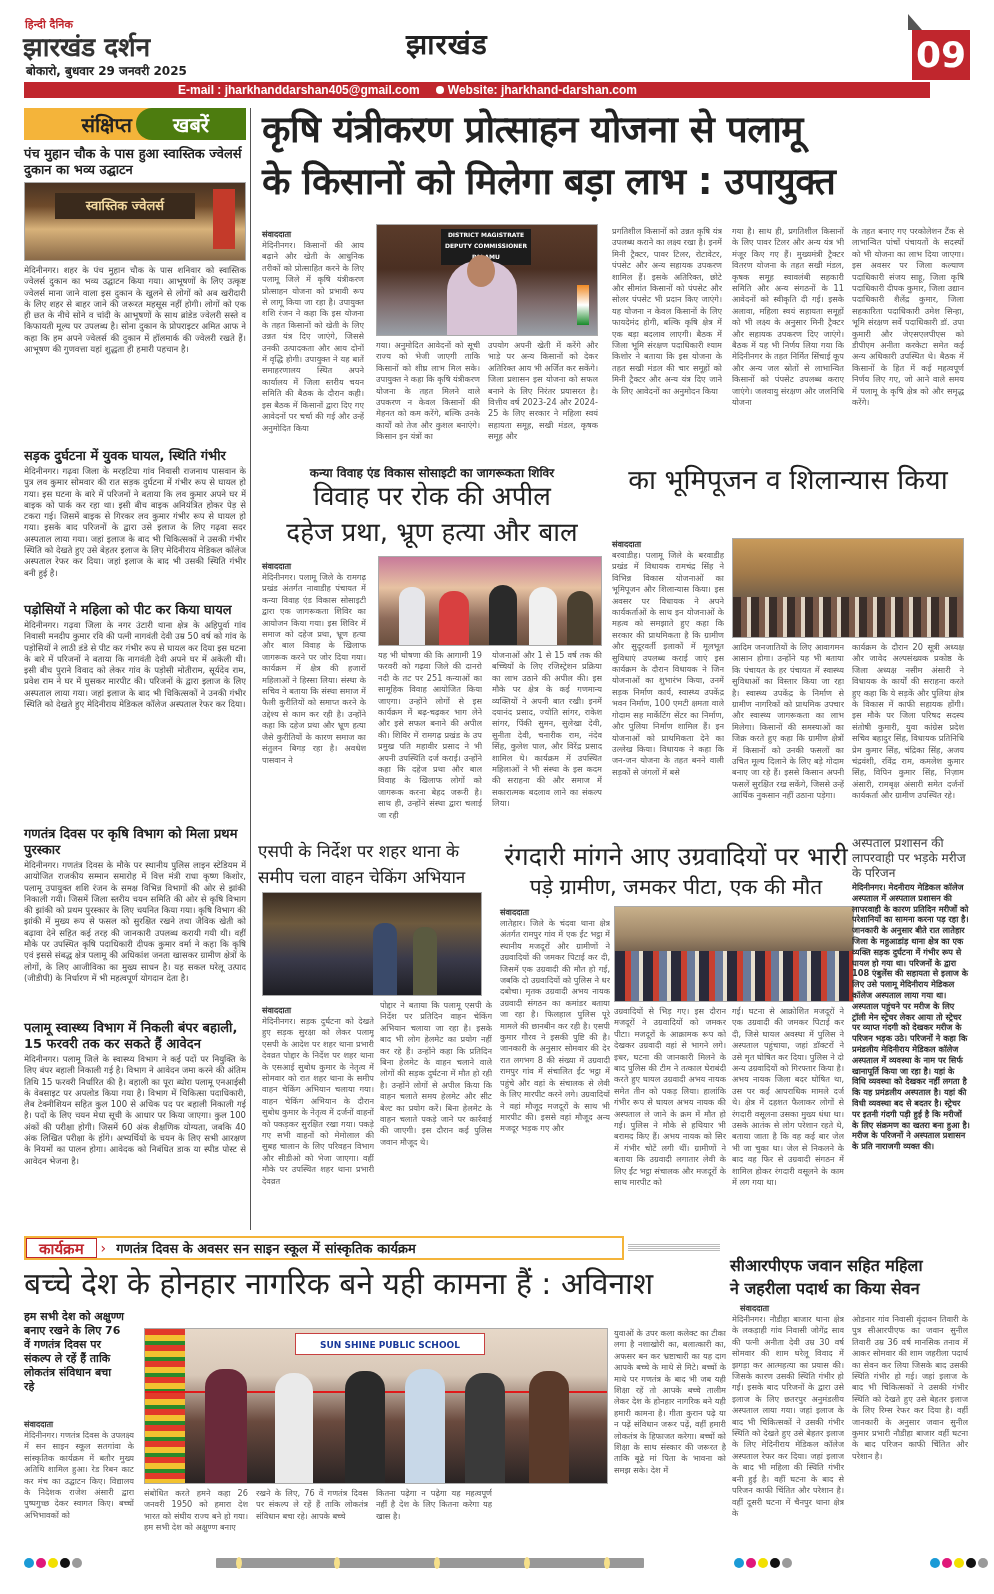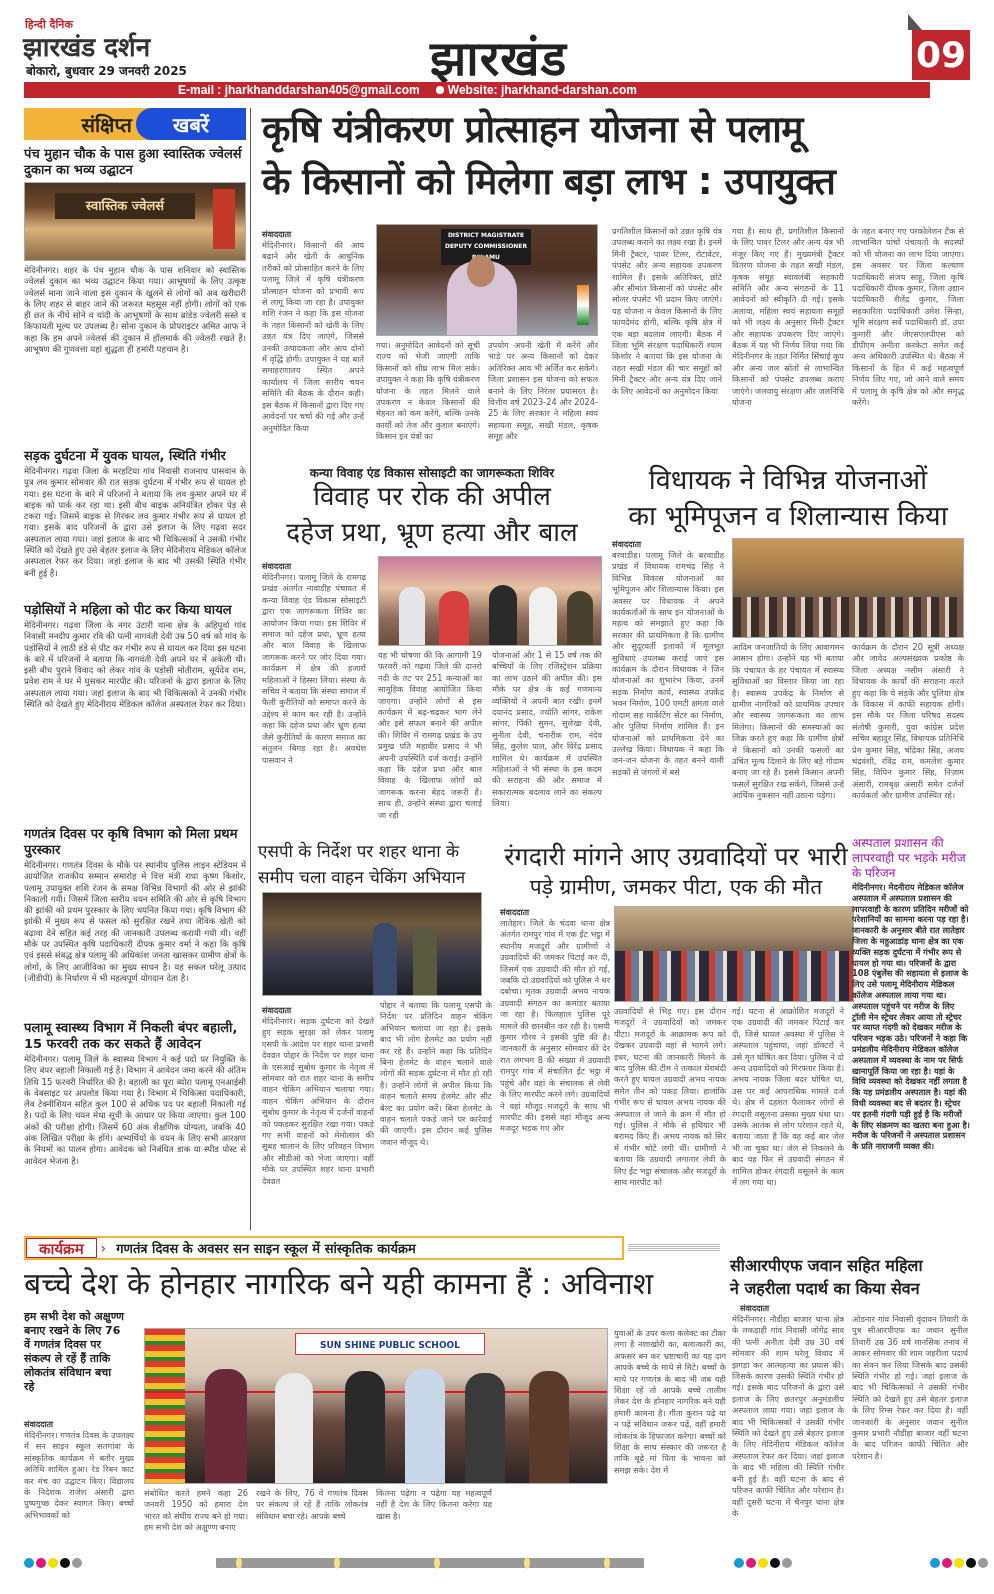--- a/index.html
+++ b/index.html
@@ -1,29 +1,29 @@
 <!DOCTYPE html>
 <html><head>
 <meta charset="utf-8">
 <style>
 *{box-sizing:border-box;margin:0;padding:0}
 body{width:994px;height:1594px;background:#fff;font-family:"DejaVu Sans",sans-serif;color:#222;position:relative;overflow:hidden}
 .abs{position:absolute}
 .masthead-small{left:25px;top:16px;font-size:11px;color:#c0262d;font-weight:bold}
 .masthead-name{left:23px;top:28px;font-size:26px;font-weight:bold;color:#333;font-family:"DejaVu Serif",serif}
 .masthead-date{left:26px;top:62px;font-size:12px;font-weight:bold;color:#222}
-.section-title{left:430px;top:24px;font-size:48px;font-weight:bold;color:#222;letter-spacing:1px}
+.section-title{left:406px;top:24px;font-size:28px;font-weight:bold;color:#222;letter-spacing:1px}
 .page-tab{left:912px;top:30px;width:58px;height:50px;background:#c0262d;color:#fff;font-size:36px;font-weight:bold;text-align:center;line-height:50px}
 .page-tab-fold{left:908px;top:14px;width:0;height:0;border-left:14px solid #555;border-top:16px solid transparent}
 .redbar{left:24px;top:82px;width:906px;height:16px;background:#c0262d;color:#fff;font-size:12px;font-weight:bold;display:flex;align-items:center;padding-left:154px;gap:16px;font-family:"Liberation Sans",sans-serif}
 .redbar .dot{display:inline-block;width:8px;height:8px;background:#fff;border-radius:50%;margin-right:4px}
 .vline{background:#555;width:1px}
 .briefs{left:24px;top:108px;width:222px;height:32px;background:#f4b43a;display:flex}
 .briefs .left{flex:1;font-size:20px;font-weight:bold;color:#222;display:flex;align-items:center;justify-content:flex-end;padding-right:4px}
-.briefs .right{width:110px;background:#1d4ed8;border-radius:40px 0 0 40px;color:#fff;font-size:20px;font-weight:bold;display:flex;align-items:center;justify-content:center}
+.briefs .right{width:110px;background:#4d7c0f;border-radius:40px 0 0 40px;color:#fff;font-size:20px;font-weight:bold;display:flex;align-items:center;justify-content:center}
 .brief-head{font-size:13px;font-weight:bold;color:#222;line-height:16px}
 .body-text{font-size:8.5px;line-height:11.3px;color:#444;text-align:justify}
 .photo{border:1px solid #aaa;overflow:hidden}
 .main-head{font-size:37px;font-weight:bold;color:#222;line-height:52px;letter-spacing:-0.5px}
 .sub-head-big{font-size:26px;color:#222;line-height:36px;text-align:center}
 .kicker{font-size:12px;font-weight:bold;color:#222;text-align:center}
 .byline{font-size:8px;color:#333;text-align:left;font-weight:bold}
 .col{position:absolute;font-size:8.2px;line-height:11.4px;color:#555;text-align:justify;overflow:hidden}
 .event-bar{left:24px;top:1236px;width:600px;height:24px;border:2px solid #f4b43a;display:flex;align-items:center}
 .event-tag{background:#fff;border:1px solid #c0262d;color:#c0262d;font-size:15px;font-weight:bold;padding:0 12px;height:20px;line-height:20px}
@@ -116,21 +116,20 @@
   <div style="position:absolute;left:20px;top:30px;width:26px;height:60px;background:#e6e6ea;border-radius:12px 12px 0 0"></div>
   <div style="position:absolute;left:60px;top:34px;width:30px;height:56px;background:#d84040;border-radius:14px 14px 0 0"></div>
   <div style="position:absolute;left:110px;top:28px;width:28px;height:62px;background:#2a2a2a;border-radius:14px 14px 0 0"></div>
   <div style="position:absolute;left:150px;top:30px;width:28px;height:60px;background:#f0f0f0;border-radius:14px 14px 0 0"></div>
   <div style="position:absolute;left:188px;top:34px;width:26px;height:56px;background:#4a4030;border-radius:14px 14px 0 0"></div>
 </div>
 <div class="col" style="left:378px;top:650px;width:104px;height:178px">यह भी घोषणा की कि आगामी 19 फरवरी को गढ़वा जिले की दानरो नदी के तट पर 251 कन्याओं का सामूहिक विवाह आयोजित किया जाएगा। उन्होंने लोगों से इस कार्यक्रम में बढ़-चढ़कर भाग लेने और इसे सफल बनाने की अपील की। शिविर में रामगढ़ प्रखंड के उप प्रमुख पति महावीर प्रसाद ने भी अपनी उपस्थिति दर्ज कराई। उन्होंने कहा कि दहेज प्रथा और बाल विवाह के खिलाफ लोगों को जागरूक करना बेहद जरूरी है। साथ ही, उन्होंने संस्था द्वारा चलाई जा रही</div>
 <div class="col" style="left:492px;top:650px;width:110px;height:178px">योजनाओं और 1 से 15 वर्ष तक की बच्चियों के लिए रजिस्ट्रेशन प्रक्रिया का लाभ उठाने की अपील की। इस मौके पर क्षेत्र के कई गणमान्य व्यक्तियों ने अपनी बात रखी। इनमें दयानंद प्रसाद, ज्योति सांगर, राकेश सांगर, पिंकी सुमन, सुलेखा देवी, सुनीता देवी, चनारीक राम, नंदेव सिंह, कुलेश पाल, और विरेंद्र प्रसाद शामिल थे। कार्यक्रम में उपस्थित महिलाओं ने भी संस्था के इस कदम की सराहना की और समाज में सकारात्मक बदलाव लाने का संकल्प लिया।</div>
 
 <div class="abs" style="left:612px;top:462px;width:352px">
-  <div class="sub-head-big" style="font-size:27px">विधायक ने विभिन्न योजनाओं</div>
   <div class="sub-head-big" style="font-size:27px">का भूमिपूजन व शिलान्यास किया</div>
 </div>
 <div class="abs byline" style="left:612px;top:538px;width:100px">संवाददाता</div>
 <div class="col" style="left:612px;top:550px;width:112px;height:278px">बरवाडीह। पलामू जिले के बरवाडीह प्रखंड में विधायक रामचंद्र सिंह ने विभिन्न विकास योजनाओं का भूमिपूजन और शिलान्यास किया। इस अवसर पर विधायक ने अपने कार्यकर्ताओं के साथ इन योजनाओं के महत्व को समझाते हुए कहा कि सरकार की प्राथमिकता है कि ग्रामीण और सुदूरवर्ती इलाकों में मूलभूत सुविधाएं उपलब्ध कराई जाएं इस कार्यक्रम के दौरान विधायक ने जिन योजनाओं का शुभारंभ किया, उनमें सड़क निर्माण कार्य, स्वास्थ्य उपकेंद्र भवन निर्माण, 100 एमटी क्षमता वाले गोदाम सह मार्केटिंग सेंटर का निर्माण, और पुलिया निर्माण शामिल हैं। इन योजनाओं को प्राथमिकता देने का उल्लेख किया। विधायक ने कहा कि जन-जन योजना के तहत बनने वाली सड़कों से जंगलों में बसे</div>
 <div class="abs photo" style="left:732px;top:538px;width:232px;height:100px;background:linear-gradient(180deg,#c89a5a 0%,#a27a4a 35%,#6a5a4a 65%,#504038 100%)">
   <div style="position:absolute;left:0;bottom:0;width:100%;height:40px;background:repeating-linear-gradient(90deg,#3a2e2a 0 8px,#7a5a4a 8px 14px,#e0d4c4 14px 18px)"></div>
 </div>
 <div class="col" style="left:732px;top:642px;width:112px;height:186px">आदिम जनजातियों के लिए आवागमन आसान होगा। उन्होंने यह भी बताया कि पंचायत के हर पंचायत में स्वास्थ्य सुविधाओं का विस्तार किया जा रहा है। स्वास्थ्य उपकेंद्र के निर्माण से ग्रामीण नागरिकों को प्राथमिक उपचार और स्वास्थ्य जागरूकता का लाभ मिलेगा। किसानों की समस्याओं का जिक्र करते हुए कहा कि ग्रामीण क्षेत्रों में किसानों को उनकी फसलों का उचित मूल्य दिलाने के लिए बड़े गोदाम बनाए जा रहे हैं। इससे किसान अपनी फसलें सुरक्षित रख सकेंगे, जिससे उन्हें आर्थिक नुकसान नहीं उठाना पड़ेगा।</div>
 <div class="col" style="left:852px;top:642px;width:112px;height:186px">कार्यक्रम के दौरान 20 सूत्री अध्यक्ष और जावेद अल्पसंख्यक प्रकोष्ठ के जिला अध्यक्ष नसीम अंसारी ने विधायक के कार्यों की सराहना करते हुए कहा कि ये सड़कें और पुलिया क्षेत्र के विकास में काफी सहायक होंगी। इस मौके पर जिला परिषद सदस्य संतोषी कुमारी, युवा कांग्रेस प्रदेश सचिव बहादुर सिंह, विधायक प्रतिनिधि प्रेम कुमार सिंह, चंद्रिका सिंह, अजय चंद्रवंशी, रविंद्र राम, कमलेश कुमार सिंह, विपिन कुमार सिंह, निज़ाम अंसारी, रामबृक्ष अंसारी समेत दर्जनों कार्यकर्ता और ग्रामीण उपस्थित रहे।</div>
 
@@ -151,21 +150,21 @@
   <div class="sub-head-big" style="font-size:21px;line-height:30px">पड़े ग्रामीण, जमकर पीटा, एक की मौत</div>
 </div>
 <div class="abs byline" style="left:500px;top:906px;width:100px">संवाददाता</div>
 <div class="col" style="left:500px;top:918px;width:110px;height:310px">लातेहार। जिले के चंदवा थाना क्षेत्र अंतर्गत रामपुर गांव में एक ईंट भट्ठा में स्थानीय मजदूरों और ग्रामीणों ने उग्रवादियों की जमकर पिटाई कर दी, जिसमें एक उग्रवादी की मौत हो गई, जबकि दो उग्रवादियों को पुलिस ने धर दबोचा। मृतक उग्रवादी अभय नायक उग्रवादी संगठन का कमांडर बताया जा रहा है। फिलहाल पुलिस पूरे मामले की छानबीन कर रही है। एसपी कुमार गौरव ने इसकी पुष्टि की है। जानकारी के अनुसार सोमवार की देर रात लगभग 8 की संख्या में उग्रवादी रामपुर गांव में संचालित ईंट भट्ठा में पहुंचे और वहां के संचालक से लेवी के लिए मारपीट करने लगे। उग्रवादियों ने वहां मौजूद मजदूरों के साथ भी मारपीट की। इससे वहां मौजूद अन्य मजदूर भड़क गए और</div>
 <div class="abs photo" style="left:614px;top:906px;width:240px;height:96px;background:linear-gradient(180deg,#c8b08a 0%,#a0886a 30%,#5a4a3e 60%,#3e3230 100%)">
   <div style="position:absolute;left:0;bottom:0;width:100%;height:50px;background:repeating-linear-gradient(90deg,#2a2a3a 0 10px,#c84030 10px 16px,#6a7a9a 16px 24px,#e8e0d0 24px 28px)"></div>
 </div>
 <div class="col" style="left:614px;top:1006px;width:112px;height:222px">उग्रवादियों से भिड़ गए। इस दौरान मजदूरों ने उग्रवादियों को जमकर पीटा। मजदूरों के आक्रामक रूप को देखकर उग्रवादी वहां से भागने लगे। इधर, घटना की जानकारी मिलने के बाद पुलिस की टीम ने तत्काल घेराबंदी करते हुए घायल उग्रवादी अभय नायक समेत तीन को पकड़ लिया। हालांकि गंभीर रूप से घायल अभय नायक की अस्पताल ले जाने के क्रम में मौत हो गई। पुलिस ने मौके से हथियार भी बरामद किए हैं। अभय नायक को सिर में गंभीर चोटें लगी थीं। ग्रामीणों ने बताया कि उग्रवादी लगातार लेवी के लिए ईंट भट्ठा संचालक और मजदूरों के साथ मारपीट को</div>
 <div class="col" style="left:732px;top:1006px;width:112px;height:222px">गई। घटना से आक्रोशित मजदूरों ने एक उग्रवादी की जमकर पिटाई कर दी, जिसे घायल अवस्था में पुलिस ने अस्पताल पहुंचाया, जहां डॉक्टरों ने उसे मृत घोषित कर दिया। पुलिस ने दो अन्य उग्रवादियों को गिरफ्तार किया है। अभय नायक जिला बदर घोषित था, उस पर कई आपराधिक मामले दर्ज थे। क्षेत्र में दहशत फैलाकर लोगों से रंगदारी वसूलना उसका मुख्य धंधा था। उसके आतंक से लोग परेशान रहते थे, बताया जाता है कि वह कई बार जेल भी जा चुका था। जेल से निकलने के बाद वह फिर से उग्रवादी संगठन में शामिल होकर रंगदारी वसूलने के काम में लग गया था।</div>
 
-<div class="abs" style="left:852px;top:836px;width:118px;font-size:12px;line-height:15px;color:#a21caf">अस्पताल प्रशासन की लापरवाही पर भड़के मरीज के परिजन</div>
+<div class="abs" style="left:852px;top:836px;width:118px;font-size:12px;line-height:15px;color:#404040">अस्पताल प्रशासन की लापरवाही पर भड़के मरीज के परिजन</div>
 <div class="abs" style="left:852px;top:882px;width:118px;height:348px;font-size:8.2px;line-height:10.8px;color:#333;overflow:hidden;font-weight:bold">मेदिनीनगर। मेदनीराय मेडिकल कॉलेज अस्पताल में अस्पताल प्रशासन की लापरवाही के कारण प्रतिदिन मरीजों को परेशानियों का सामना करना पड़ रहा है। जानकारी के अनुसार बीते रात लातेहार जिला के महुआडांड़ थाना क्षेत्र का एक व्यक्ति सड़क दुर्घटना में गंभीर रूप से घायल हो गया था। परिजनों के द्वारा 108 एंबुलेंस की सहायता से इलाज के लिए उसे पलामू मेदिनीराय मेडिकल कॉलेज अस्पताल लाया गया था। अस्पताल पहुंचने पर मरीज के लिए ट्रॉली मेन स्ट्रेचर लेकर आया तो स्ट्रेचर पर व्याप्त गंदगी को देखकर मरीज के परिजन भड़क उठे। परिजनों ने कहा कि प्रमंडलीय मेदिनीराय मेडिकल कॉलेज अस्पताल में व्यवस्था के नाम पर सिर्फ खानापूर्ति किया जा रहा है। यहां के विधि व्यवस्था को देखकर नहीं लगता है कि यह प्रमंडलीय अस्पताल है। यहां की विधी व्यवस्था बद से बदतर है। स्ट्रेचर पर इतनी गंदगी पड़ी हुई है कि मरीजों के लिए संक्रमण का खतरा बना हुआ है। मरीज के परिजनों ने अस्पताल प्रशासन के प्रति नाराजगी व्यक्त की।</div>
 
 <div class="abs event-bar">
   <span class="event-tag">कार्यक्रम</span>
   <span style="color:#c0262d;font-size:14px;margin-left:4px">›</span>
   <span class="event-text">गणतंत्र दिवस के अवसर सन साइन स्कूल में सांस्कृतिक कार्यक्रम</span>
 </div>
 <div class="abs" style="left:628px;top:1244px;width:92px;height:8px;background:repeating-linear-gradient(180deg,#bbb 0 1px,#fff 1px 2px)"></div>
 <div class="abs big-bottom">बच्चे देश के होनहार नागरिक बने यही कामना हैं : अविनाश</div>
 <div class="abs quote">हम सभी देश को अक्षुण्ण बनाए रखने के लिए 76 वें गणतंत्र दिवस पर संकल्प ले रहें हैं ताकि लोकतंत्र संविधान बचा रहे</div>

